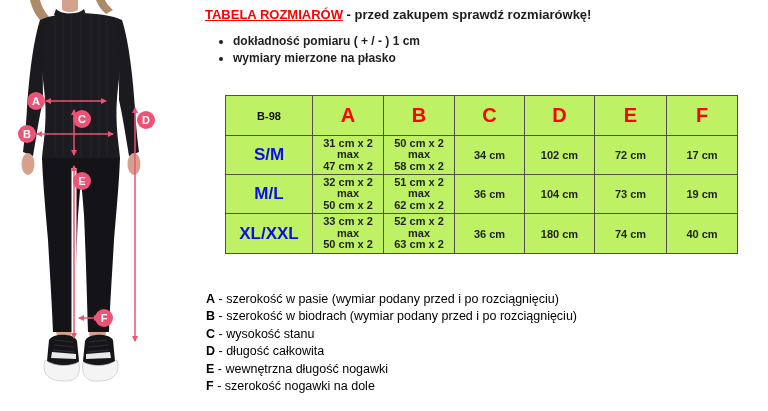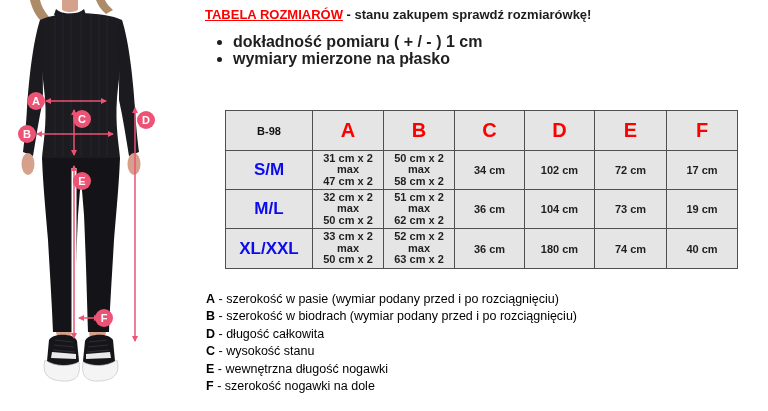--- a/index.html
+++ b/index.html
@@ -6,24 +6,24 @@
   body { background:#fff; }
   .page {
     position:relative; width:768px; height:411px; background:#ffffff;
     font-family:"Liberation Sans", sans-serif; overflow:hidden; color:#1c1c1c;
   }
   .figure { position:absolute; left:0; top:0; width:200px; height:411px; }
   .intro { position:absolute; left:205px; top:7px; width:558px; }
   .title-line { font-size:13px; font-weight:bold; color:#1c1c1c; line-height:16px; white-space:pre-wrap; }
   .title { color:#fe0000; text-decoration:underline;text-align:right; }
   .bullets { margin:10px 0 0 28px; list-style:disc; }
-  .bullets li { font-size:16px; font-weight:bold; line-height:17px; color:#1f1f1f; }
+  .bullets li { font-size:12px; font-weight:bold; line-height:17px; color:#1f1f1f; }
   table.size-table {
-    position:absolute; left:225px; top:110px; border-collapse:collapse; table-layout:fixed;
-    background:#e5e5e5;
+    position:absolute; left:225px; top:95px; border-collapse:collapse; table-layout:fixed;
+    background:#bef264;
   }
   .size-table th, .size-table td {
     border:1px solid #4f4f4f; text-align:center; vertical-align:middle; padding:0;
   }
   .size-table tr.head { height:40px; }
   .size-table tr.r { height:39px; }
   .size-table tr.r-last { height:40px; }
   .model-code { font-size:11px; font-weight:bold; color:#111; }
   .col-head { font-size:20px; font-weight:bold; color:#fe0000; }
   .size-label { font-size:17px; font-weight:bold; color:#0b0beb; }
@@ -118,21 +118,21 @@
         <text x="82" y="184.8" text-anchor="middle" font-size="11" font-weight="bold" fill="#ffffff">E</text>
       </g>
       <g>
         <circle cx="104" cy="318" r="9" fill="#ec5374"></circle>
         <text x="104" y="321.8" text-anchor="middle" font-size="11" font-weight="bold" fill="#ffffff">F</text>
       </g>
     </svg>
   </div>
 
   <div class="intro">
-    <div class="title-line"><span class="title">TABELA ROZMIARÓW</span><span> - stanu zakupem sprawdź rozmiarówkę!</span></div>
+    <div class="title-line"><span class="title">TABELA ROZMIARÓW</span><span> - przed zakupem sprawdź rozmiarówkę!</span></div>
     <ul class="bullets">
       <li>dokładność pomiaru ( + / - ) 1 cm</li>
       <li>wymiary mierzone na płasko</li>
     </ul>
   </div>
 
   <table class="size-table">
     <colgroup>
       <col style="width:87px">
         <col style="width:71px">
@@ -202,19 +202,19 @@
         <td>180 cm</td>
         <td>74 cm</td>
         <td>40 cm</td>
       </tr>
     </tbody>
   </table>
 
   <div class="legend">
     <div class="legend-line"><b>A</b> <span>- szerokość w pasie (wymiar podany przed i po rozciągnięciu)</span></div>
     <div class="legend-line"><b>B</b> <span>- szerokość w biodrach (wymiar podany przed i po rozciągnięciu)</span></div>
+    <div class="legend-line"><b>C</b> <span>- wysokość stanu</span></div>
     <div class="legend-line"><b>D</b> <span>- długość całkowita</span></div>
-    <div class="legend-line"><b>C</b> <span>- wysokość stanu</span></div>
     <div class="legend-line"><b>E</b> <span>- wewnętrzna długość nogawki</span></div>
     <div class="legend-line"><b>F</b> <span>- szerokość nogawki na dole</span></div>
   </div>
 
 </div>
 
 </body></html>

